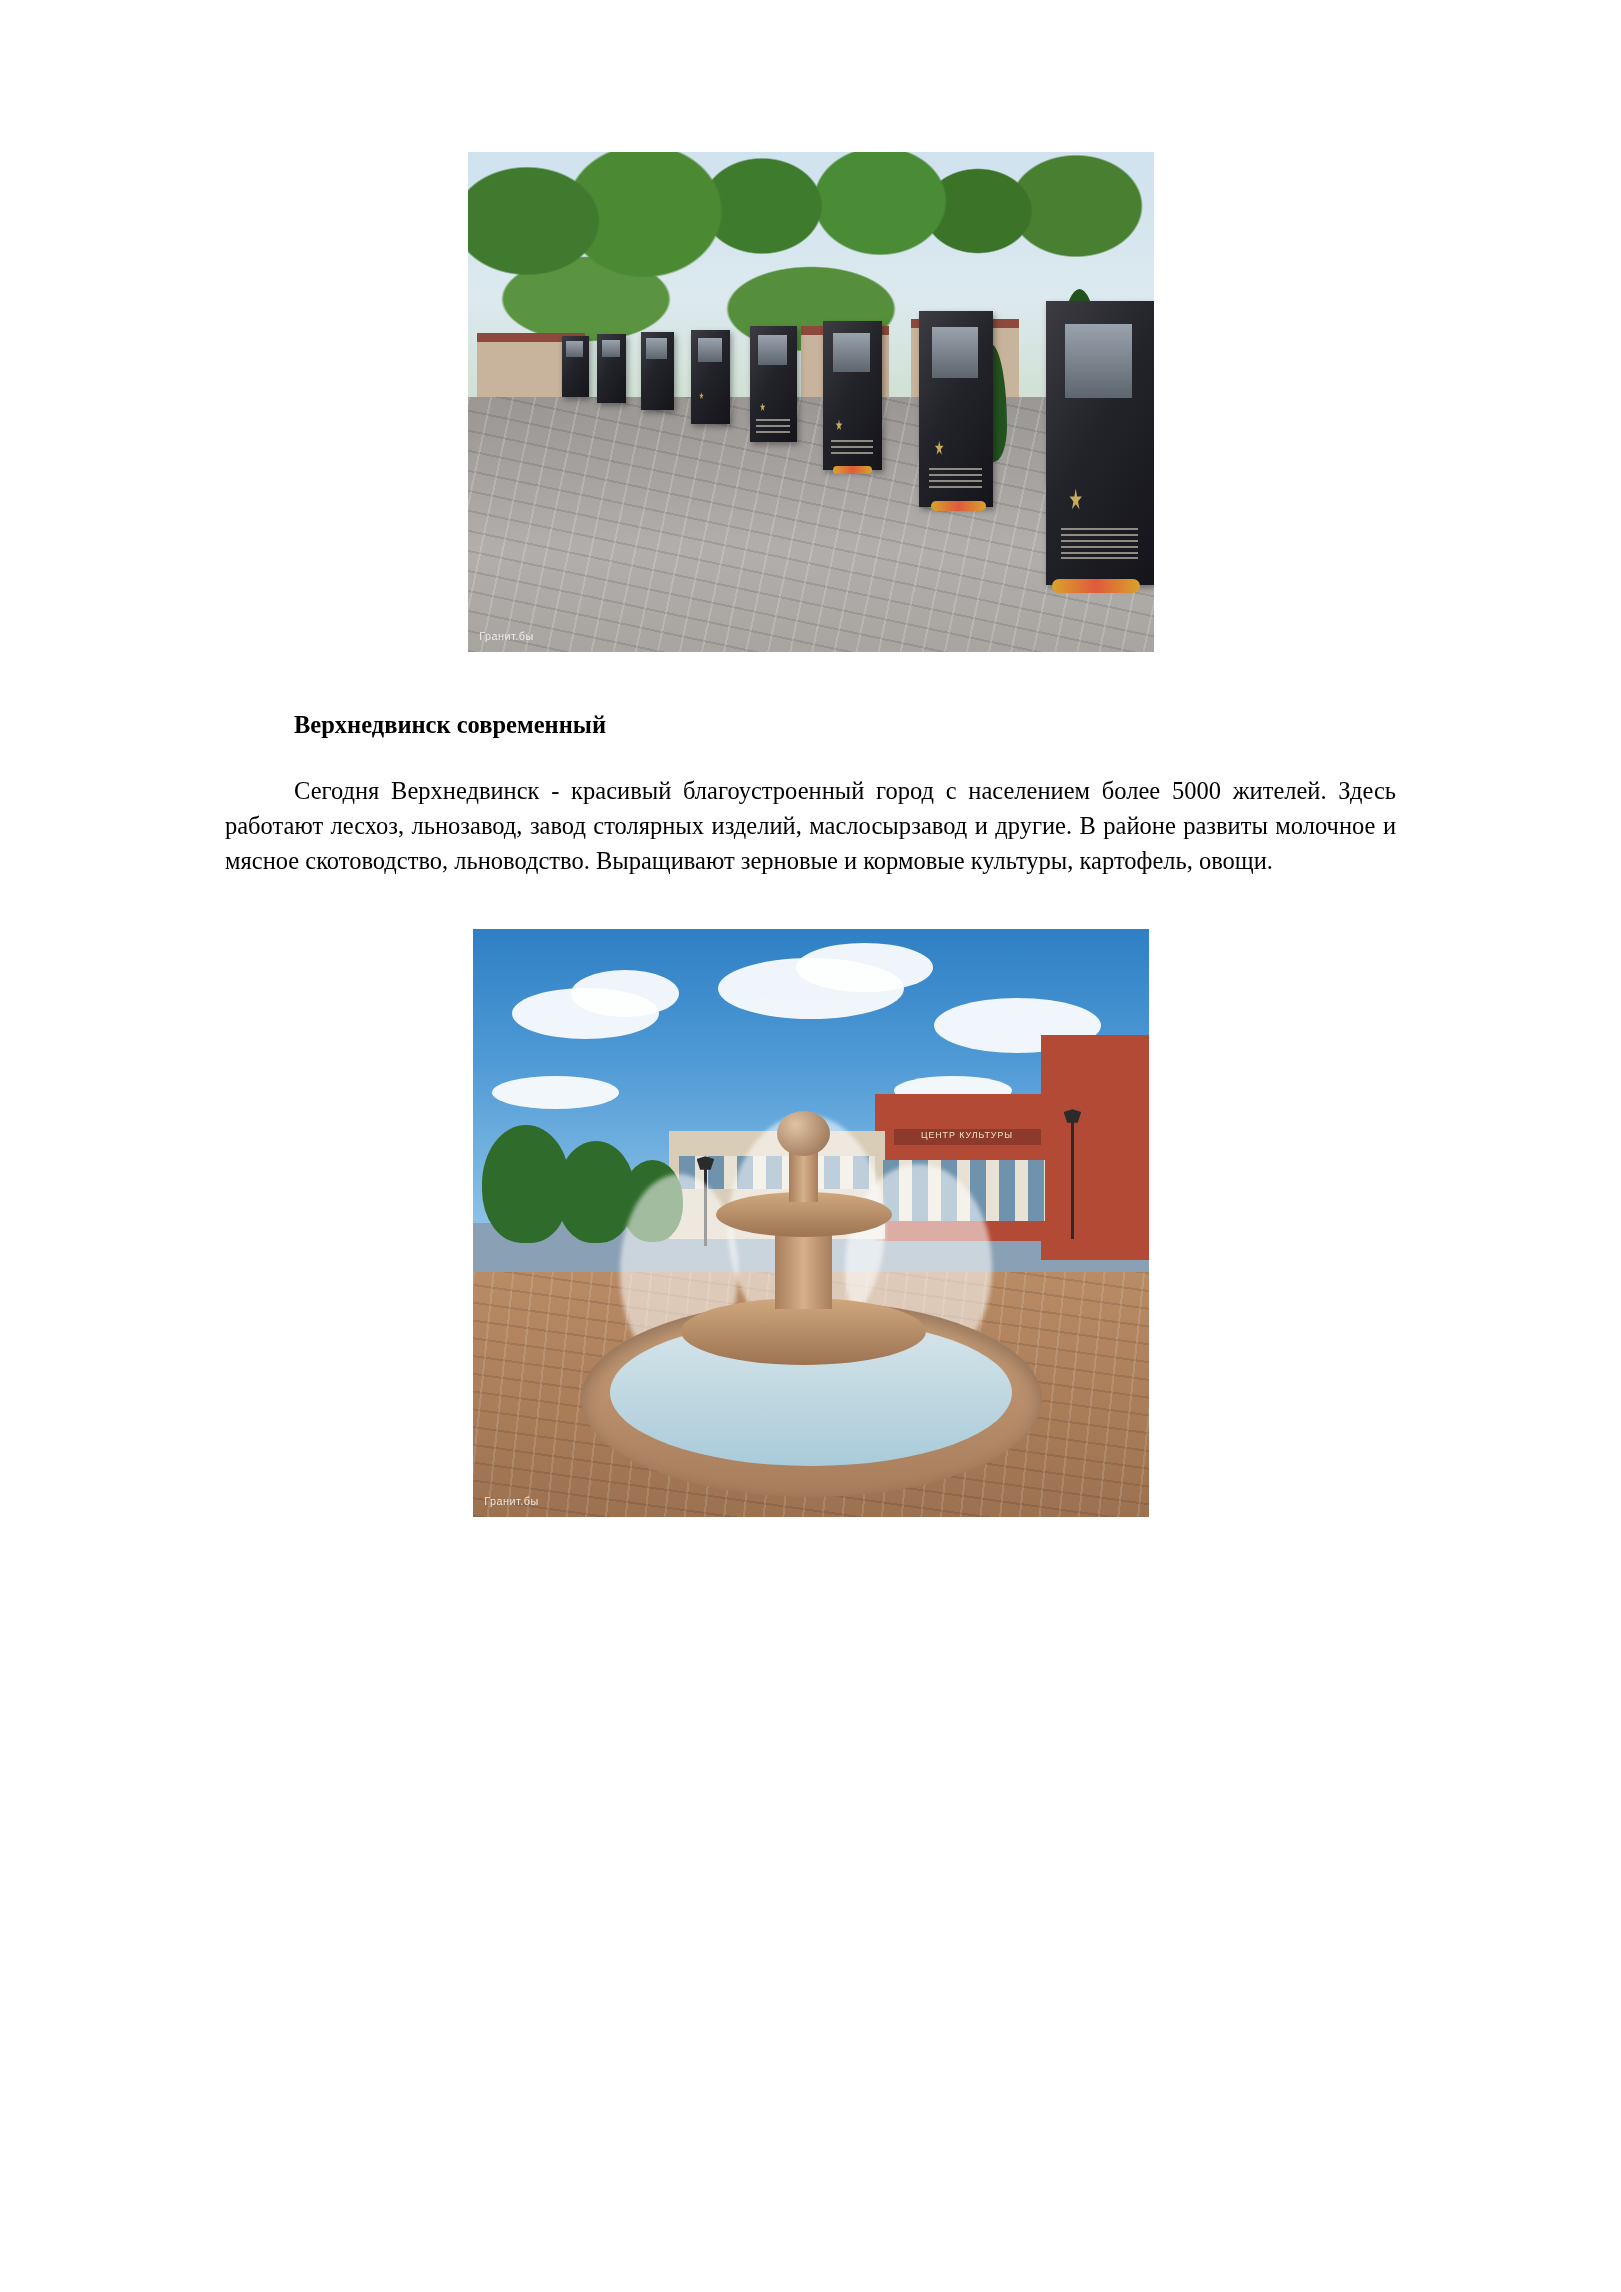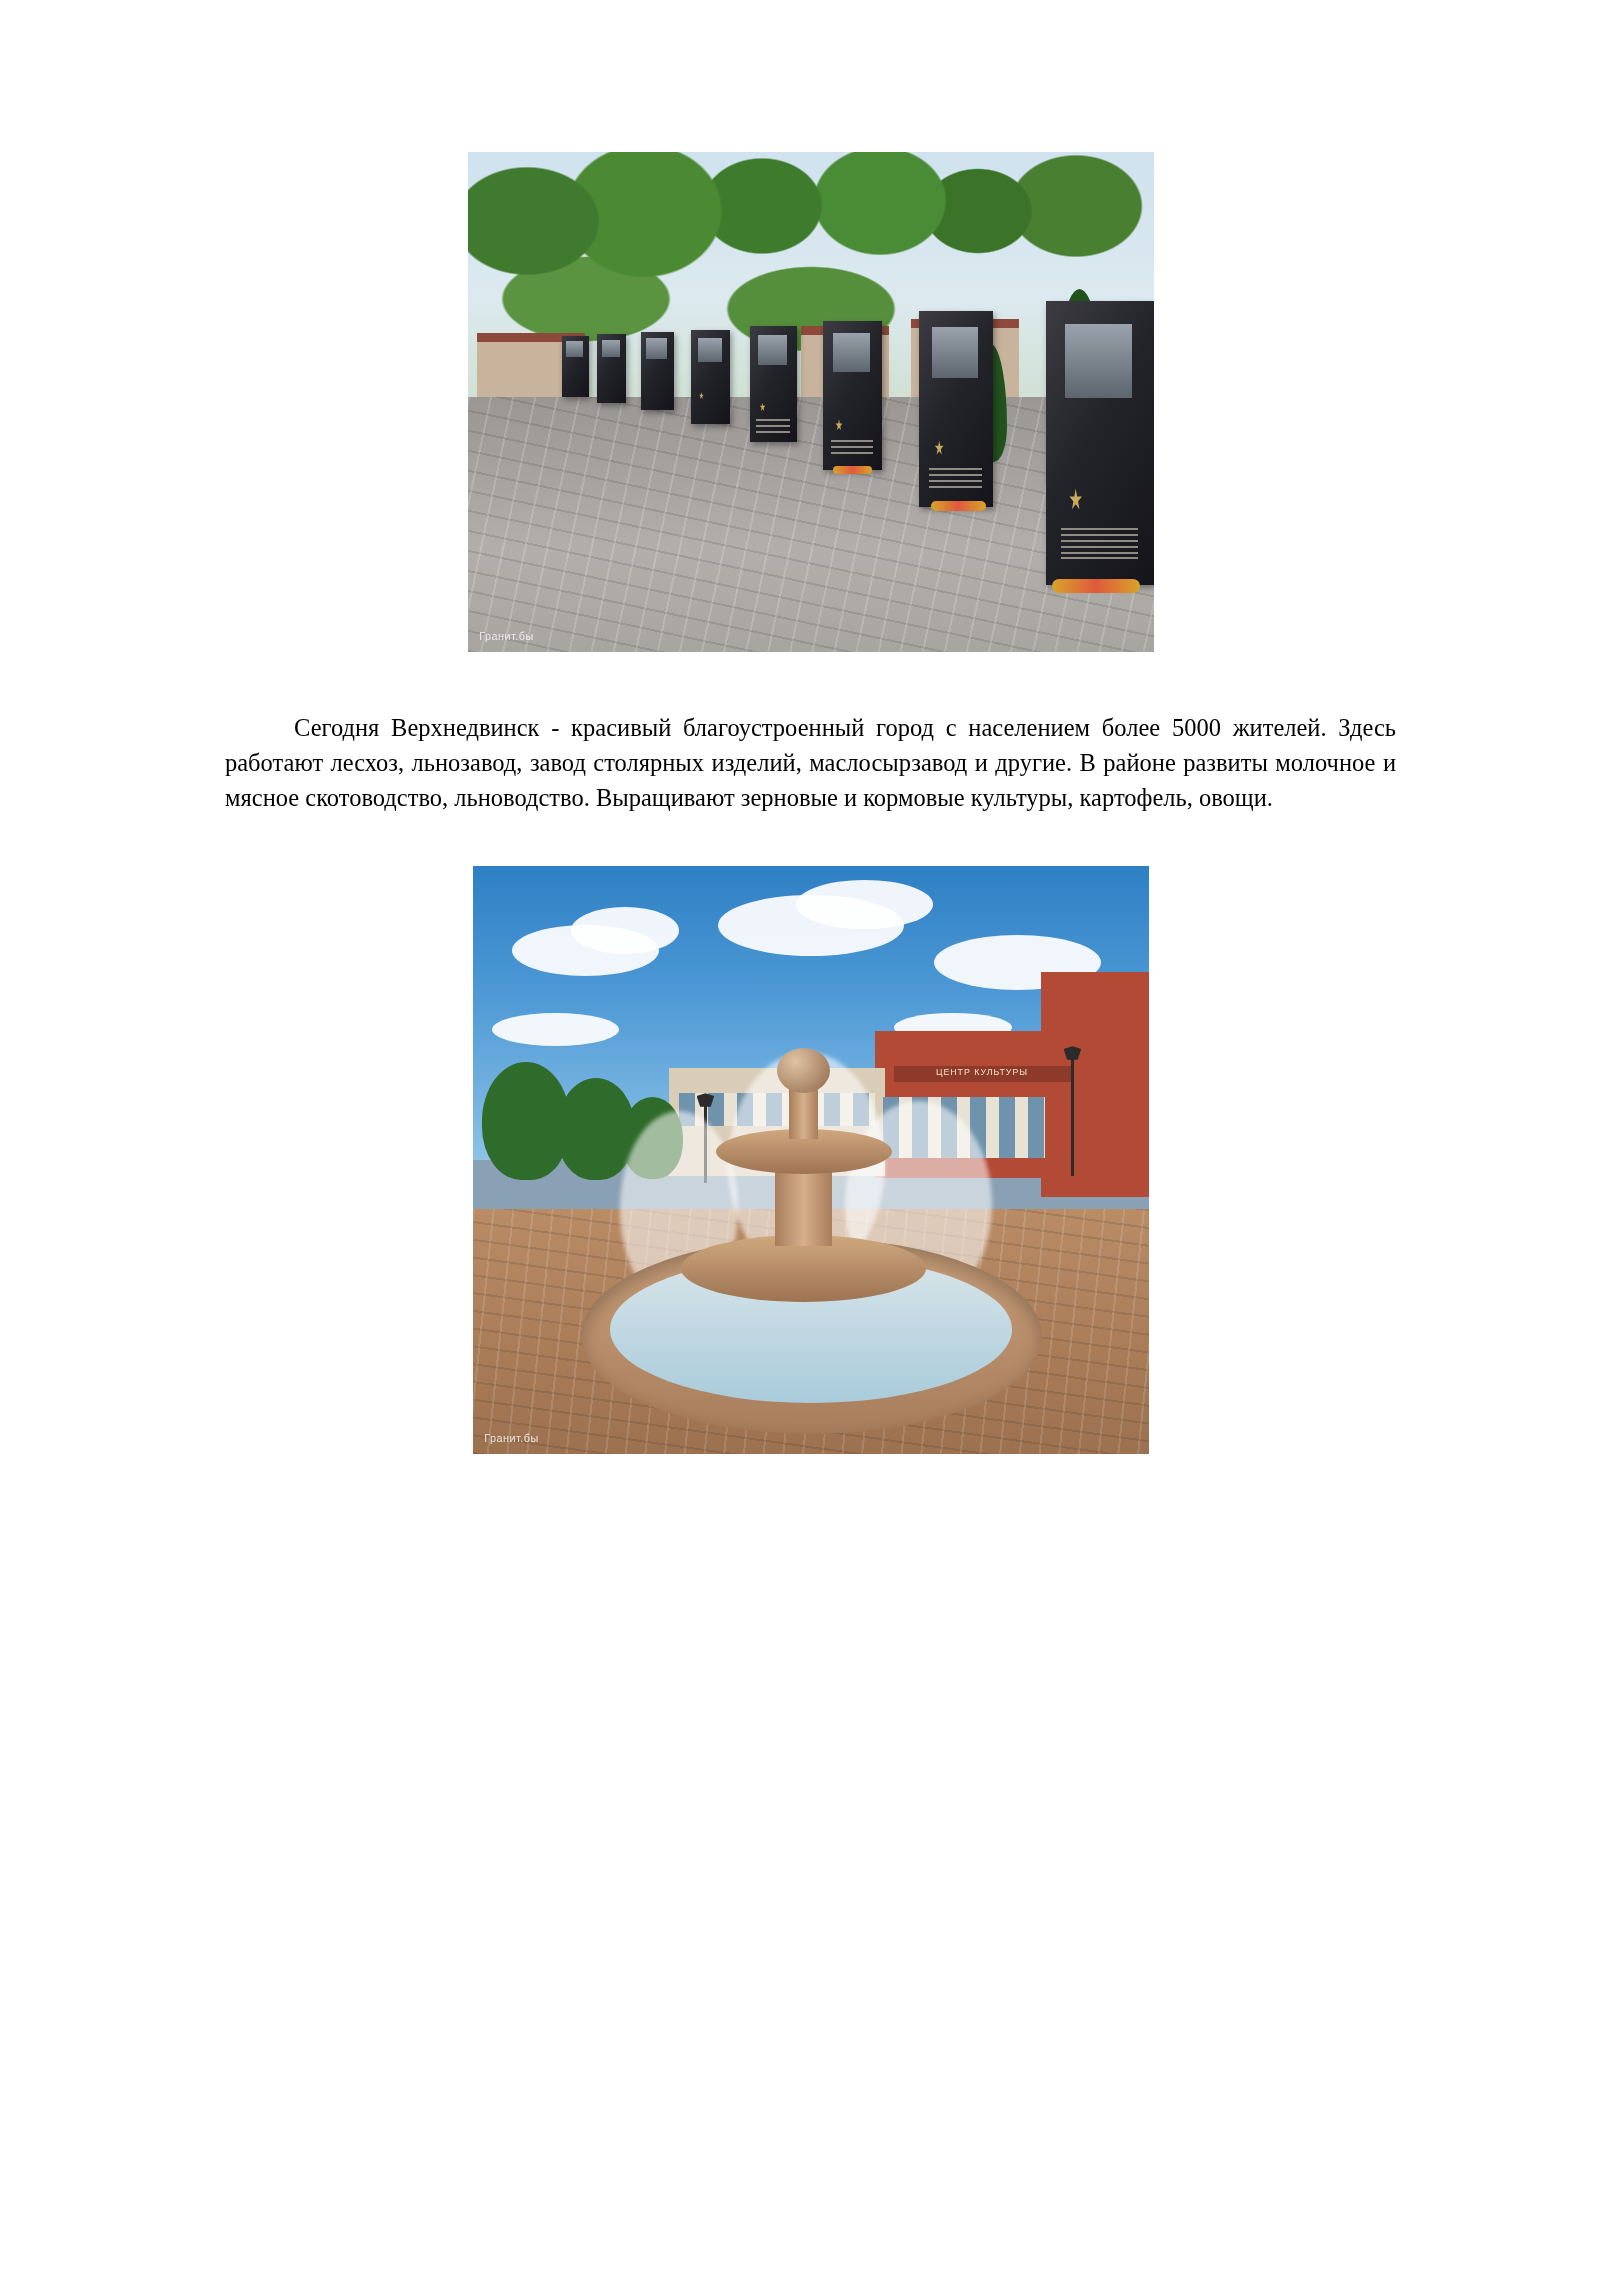--- a/index.html
+++ b/index.html
@@ -315,20 +315,21 @@
 
       <div class="flowers" style="left:584px; top:427px; width:88px;"></div>
       <div class="flowers" style="left:463px; top:349px; width:55px; height:9.8px;"></div>
       <div class="flowers" style="left:365px; top:314px; width:39px; height:7.8px;"></div>
 
       <span class="photo-watermark">Гранит.бы</span>
     </div>
   </figure>
 
   <div class="body-text">
+    <h2 class="subtitle">Верхнедвинск современный</h2>
     <p class="para">Сегодня Верхнедвинск - красивый благоустроенный город с населением более 5000 жителей. Здесь работают лесхоз, льнозавод, завод столярных изделий, маслосырзавод и другие. В районе развиты молочное и мясное скотоводство, льноводство. Выращивают зерновые и кормовые культуры, картофель, овощи.</p>
   </div>
 
   <figure class="figure-bottom">
     <div class="photo-frame photo-fountain">
 
       <div class="f-sky"></div>
 
       <div class="cloud" style="left:39px; top:59px; width:147px; height:51px;"></div>
       <div class="cloud" style="left:98px; top:41px; width:108px; height:47px;"></div>
@@ -338,21 +339,21 @@
       <div class="cloud" style="left:19.6px; top:147px; width:127px; height:33px;"></div>
       <div class="cloud" style="left:421px; top:147px; width:118px; height:29px;"></div>
 
       <div class="f-building" style="right:0; top:106px; width:108px; height:225px;"></div>
       <div class="f-building" style="left:402px; top:165px; width:176px; height:147px;"></div>
       <div class="f-building beige" style="left:196px; top:202px; width:216px; height:108px;"></div>
 
       <div class="f-windows" style="left:206px; top:227px; width:196px; height:33px;"></div>
       <div class="f-windows" style="left:410px; top:231px; width:162px; height:61px;"></div>
 
-      <div class="f-sign" style="left:421px; top:200px; width:177px; height:15.7px;">ЦЕНТР КУЛЬТУРЫ</div>
+      <div class="f-sign" style="left:421px; top:200px; width:147px; height:15.7px;">ЦЕНТР КУЛЬТУРЫ</div>
 
       <div class="f-tree" style="left:9.8px; top:196px; width:88px; height:118px;"></div>
       <div class="f-tree" style="left:84px; top:212px; width:78px; height:102px;"></div>
       <div class="f-tree" style="left:149px; top:231px; width:61px; height:82px;"></div>
 
       <div class="lamp" style="left:598px; top:192px; height:118px;"></div>
       <div class="lamp" style="left:231px; top:239px; height:78px;"></div>
 
       <div class="f-ground"></div>
 

